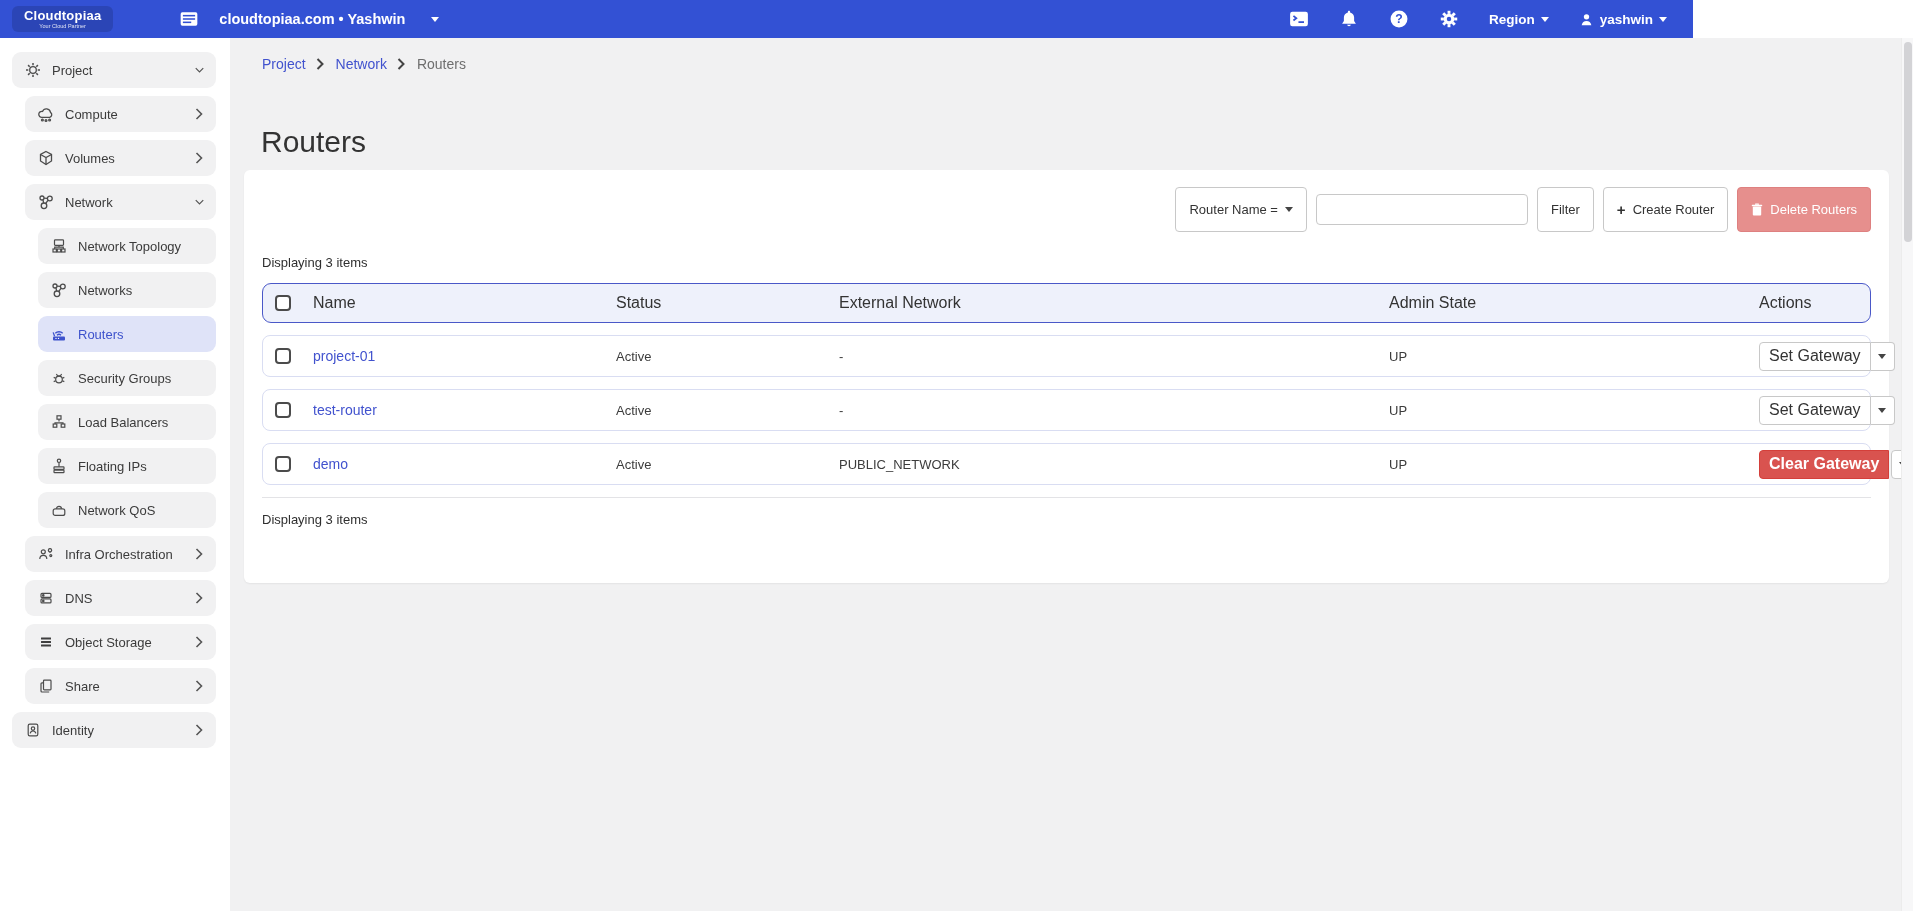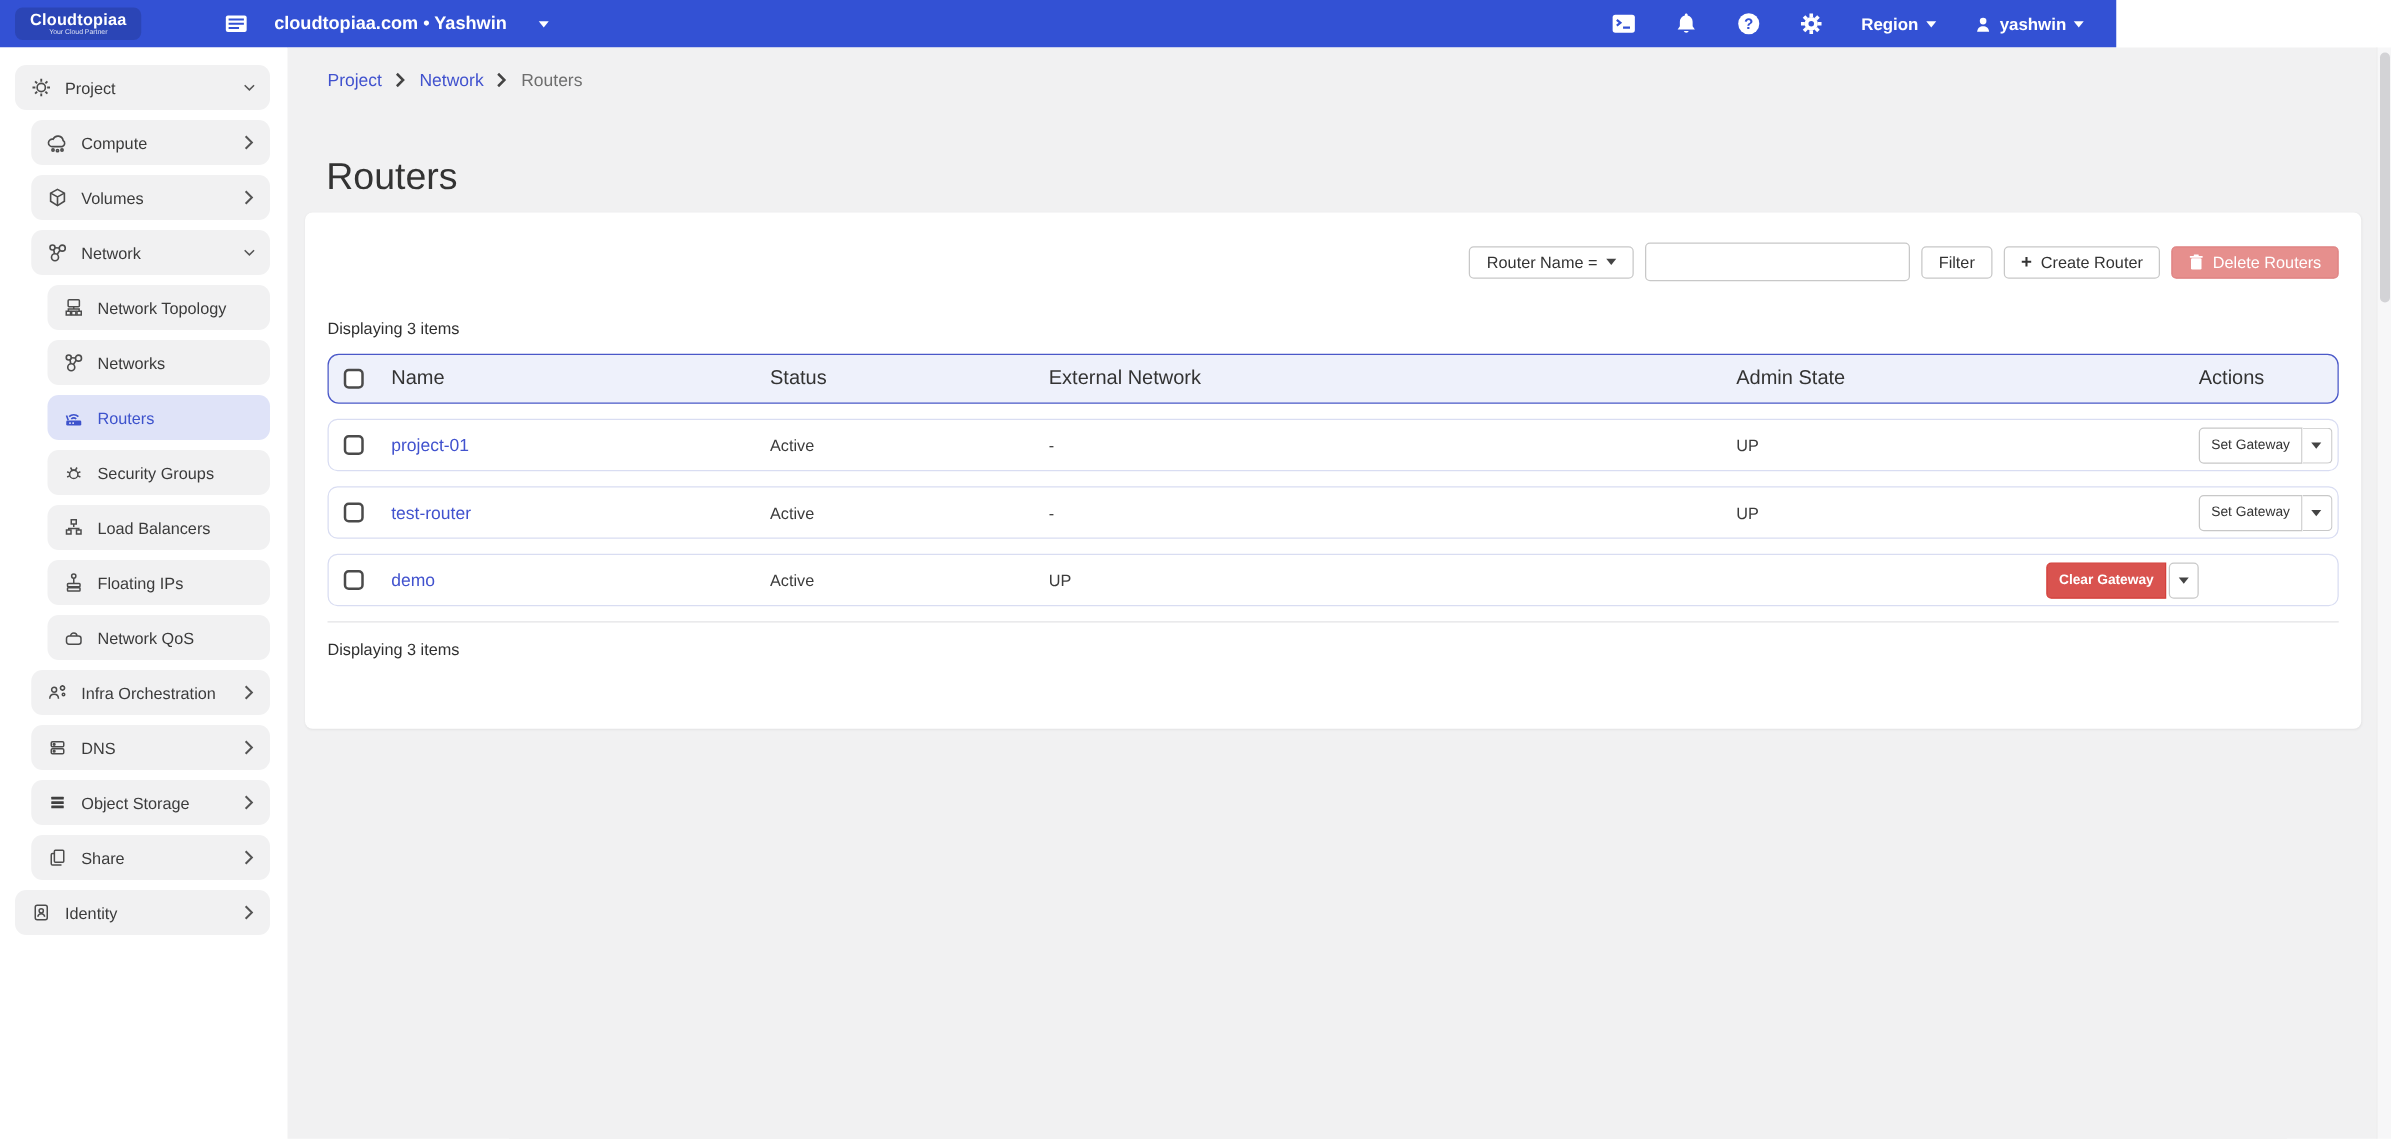--- a/index.html
+++ b/index.html
@@ -43,42 +43,42 @@
   .breadcrumb{position:absolute;left:32px;top:18px;display:flex;align-items:center;gap:10px;font-size:14px}
   .crumb-link{color:var(--accent);cursor:pointer}
   .crumb-current{color:#6e6e6e}
   .crumb-sep{width:10px;height:12px;display:inline-flex}
   .page-title{position:absolute;left:31px;top:87px;font-size:30px;color:#333;font-weight:400}
 
   
   .card{position:absolute;left:14px;top:132px;width:1645px;height:413px;background:#fff;
     border-radius:6px;box-shadow:0 1px 2px rgba(0,0,0,.06);padding:24px 18px 0 18px}
   .toolbar{display:flex;justify-content:flex-end;align-items:center;gap:9px;height:31px}
-  .btn{height:26px;display:inline-flex;align-items:center;gap:7px;background:#fff;
+  .btn{height:45px;display:inline-flex;align-items:center;gap:7px;background:#fff;
     border:1px solid #c8c8c8;border-radius:4px;padding:0 13px;font-size:13px;color:#333;cursor:pointer;font-family:inherit}
   .caret-down-d{width:0;height:0;border-left:4px solid transparent;border-right:4px solid transparent;border-top:5px solid #444;display:inline-block}
   .search-input{width:212px;height:31px;border:1px solid #c8c8c8;border-radius:4px;padding:0 8px;font-size:13px;font-family:inherit;background:#fff}
   .btn-plus{font-size:15px;font-weight:bold;line-height:1}
   .btn-danger-muted{background:var(--danger-muted);border-color:#de8080;color:#fff}
   .tr-ic{width:12px;height:13px;display:inline-flex}
 
   .summary{margin-top:30px;font-size:13px;color:#2f2f2f}
 
   .thead{margin-top:13px;height:40px;background:var(--header-row-bg);
     border:1.5px solid var(--header-row-border);border-radius:9px;
     display:grid;grid-template-columns:38px 303px 223px 550px 370px 1fr;
     align-items:center;padding:0 12px;font-size:16px;color:#333}
   .trow{margin-top:12px;height:42px;background:#fff;border:1px solid var(--row-border);border-radius:8px;
     display:grid;grid-template-columns:38px 303px 223px 550px 370px 1fr;
     align-items:center;padding:0 12px;font-size:13px;color:#3c3c3c}
   .cb{width:16px;height:16px;border:2px solid #4b4b4b;border-radius:4px;background:#fff;display:inline-block;cursor:pointer}
   .row-link{color:var(--accent);font-size:14px;cursor:pointer;text-decoration:none}
   .cell-actions{display:flex;justify-content:flex-end;align-items:center}
   .split{display:inline-flex;height:29px}
-  .split-main{display:flex;align-items:center;padding:0 9px;font-size:11px;color:#333;background:#fff;
+  .split-main{display:flex;align-items:center;padding:0 9px;font-size:16px;color:#333;background:#fff;
     border:1px solid #c8c8c8;border-radius:4px 0 0 4px;cursor:pointer;white-space:nowrap}
   .split-caret{width:24px;display:flex;align-items:center;justify-content:center;background:#fff;
     border:1px solid #c8c8c8;border-left:none;border-radius:0 4px 4px 0;cursor:pointer}
   .split.danger .split-main{background:var(--danger);border-color:#d43f3a;color:#fff;font-weight:bold}
   .split.danger .split-caret{border-left:1px solid #c8c8c8;margin-left:2px;border-radius:4px}
 
   .tfoot{margin-top:12px;border-top:1px solid #e3e3e6;padding-top:14px;font-size:13px;color:#2f2f2f}
 
   
   .scrollbar{position:absolute;right:0;top:38px;width:12px;height:873px;background:#f7f7f8;border-left:1px solid #ececec}
@@ -490,20 +490,21 @@
               <span class="caret-down-d"></span>
             </span>
         </span>
       </span>
     </div>
 
     <div class="trow">
       <span class="cb"></span>
       <a class="row-link">demo</a>
       <span>Active</span>
+      <span>PUBLIC_NETWORK</span>
       <span>UP</span>
       <span class="cell-actions">
         <span class="split danger">
           <span class="split-main">Clear Gateway</span>
           <span class="split-caret">
               <span class="caret-down-d"></span>
             </span>
         </span>
       </span>
     </div>

